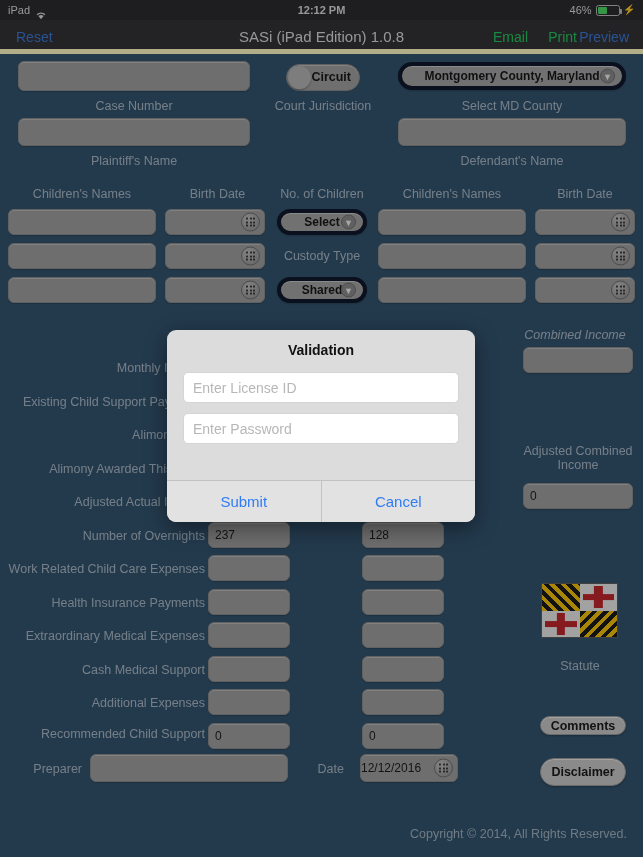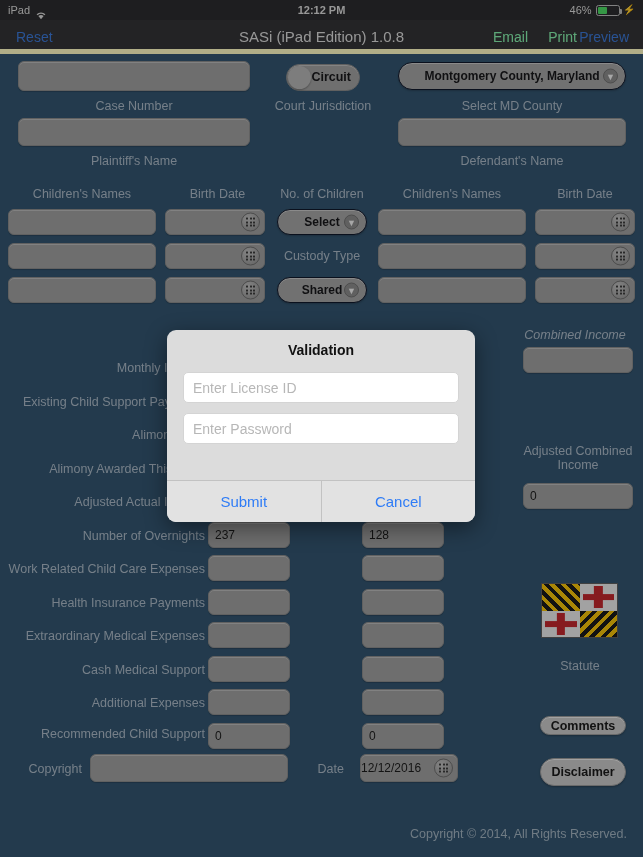--- a/index.html
+++ b/index.html
@@ -35,21 +35,21 @@
     background: #333336; border-bottom: 5px solid #fef9c3;
   }
   .nav-title {
     position: absolute; left: 0; width: 643px; top: 0; line-height: 34px;
     text-align: center; color: #d9d9d9; font-size: 15px;
   }
   .nav-btn {
     position: absolute; top: 0; line-height: 34px; font-size: 14px;
     color: #3b77d4; cursor: pointer; white-space: nowrap;
   }
-  .nav-btn.disabled { color: #86efac; cursor: default; }
+  .nav-btn.disabled { color: #22c55e; cursor: default; }
   #btn-reset { left: 16px; }
   #btn-email { right: 115px; }
   #btn-print { right: 66px; }
   #btn-preview { right: 14px; }
 
   
   .page {
     position: absolute; top: 54px; left: 0; width: 643px; height: 803px;
     background: #33546f;
   }
@@ -65,21 +65,21 @@
   }
   .lbl {
     position: absolute; color: #a9b7c4; font-size: 12.5px;
     white-space: nowrap; line-height: 14px;
   }
   .lbl.r { text-align: right; }
   .lbl.c { text-align: center; }
 
   .pill {
     position: absolute; background: #a3a3a3;
-    border: 1px solid #0f172a; border-radius: 14px;
+    border: 4px solid #0f172a; border-radius: 14px;
     box-shadow: inset 0 1px 0 rgba(255,255,255,.38), 0 1px 2px rgba(0,0,0,.2);
     display: flex; align-items: center; justify-content: center;
     font-size: 12px; font-weight: bold; color: #17171a; cursor: pointer;
   }
   .caret {
     position: absolute; right: 7px; top: 50%; transform: translateY(-50%);
     width: 15px; height: 15px; border-radius: 50%;
     background: #8a8a8a; border: 1px solid #6f6f6f;
     display: flex; align-items: center; justify-content: center;
     font-size: 9px; color: #efefef;
@@ -396,21 +396,21 @@
       <div class="q q1 calvert"></div>
       <div class="q q2 crossland"></div>
       <div class="q q3 crossland"></div>
       <div class="q q4 calvert-alt"></div>
     </div>
     <div class="lbl c" style="left:530px; top:605px; width:100px;">Statute</div>
 
     <div class="btn-rnd" style="left:540px; top:662px; width:86px; height:19px;">Comments</div>
     <div class="btn-rnd" style="left:540px; top:704px; width:86px; height:28px;">Disclaimer</div>
 
-    <div class="lbl r" style="left:0px; top:708px; width:82px;">Copyright</div>
+    <div class="lbl r" style="left:0px; top:708px; width:82px;">Preparer</div>
     <div class="fld" style="left:90px; top:700px; width:198px; height:28px;"></div>
 
     <div class="lbl r" style="left:300px; top:708px; width:44px;">Date</div>
     <div class="fld" style="left:360px; top:700px; width:98px; height:28px; padding-left:0;">
       <span>12/12/2016</span>
       <span class="datebtn">
         <span class="grid3">
             <i></i>
             <i></i>
             <i></i>

